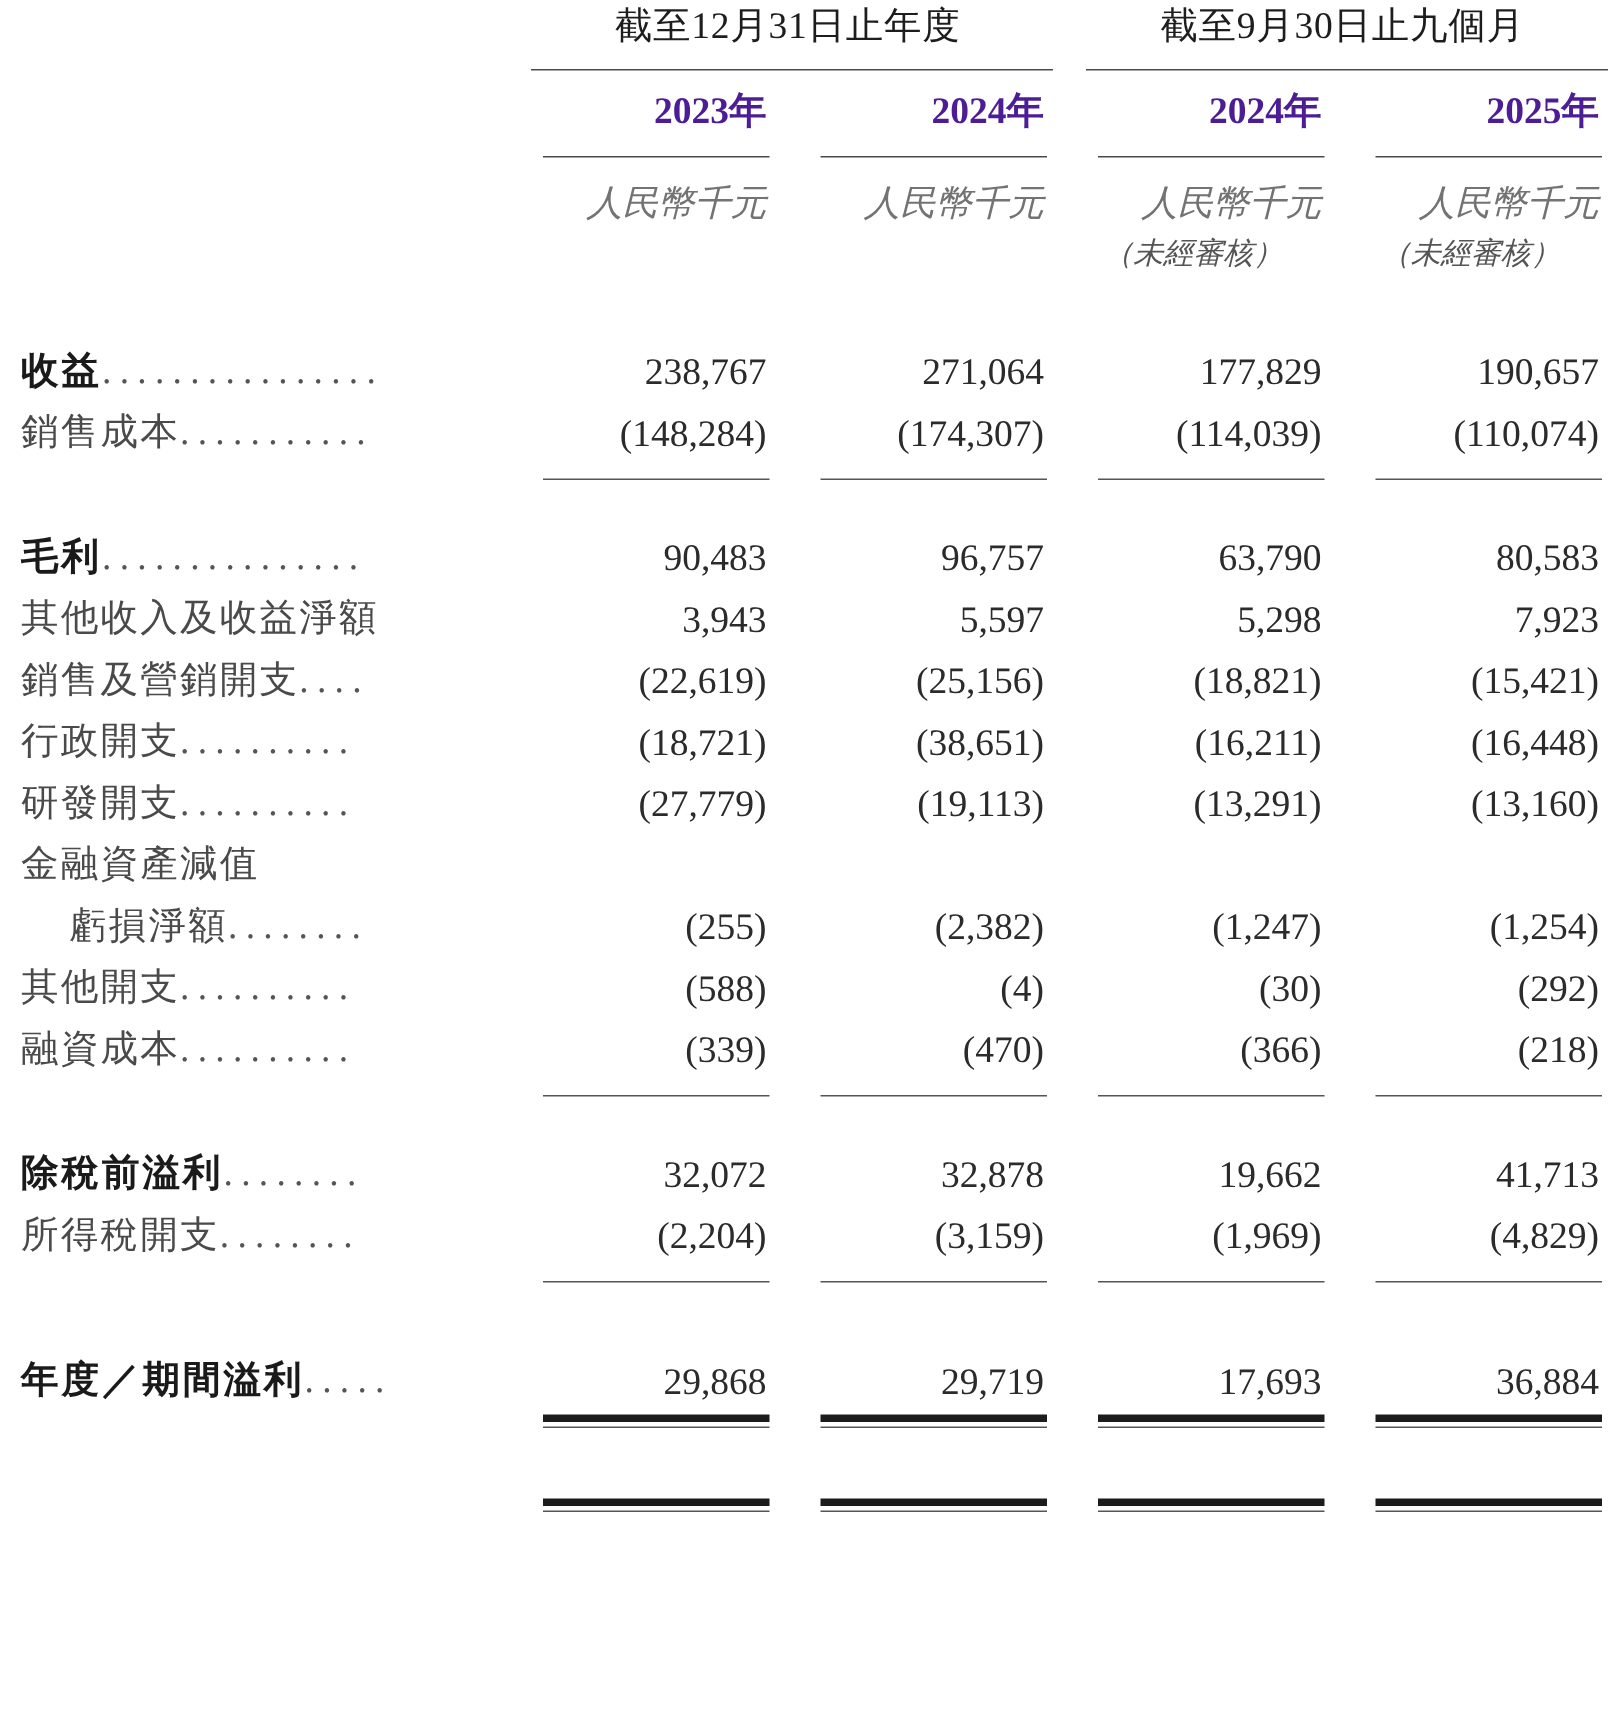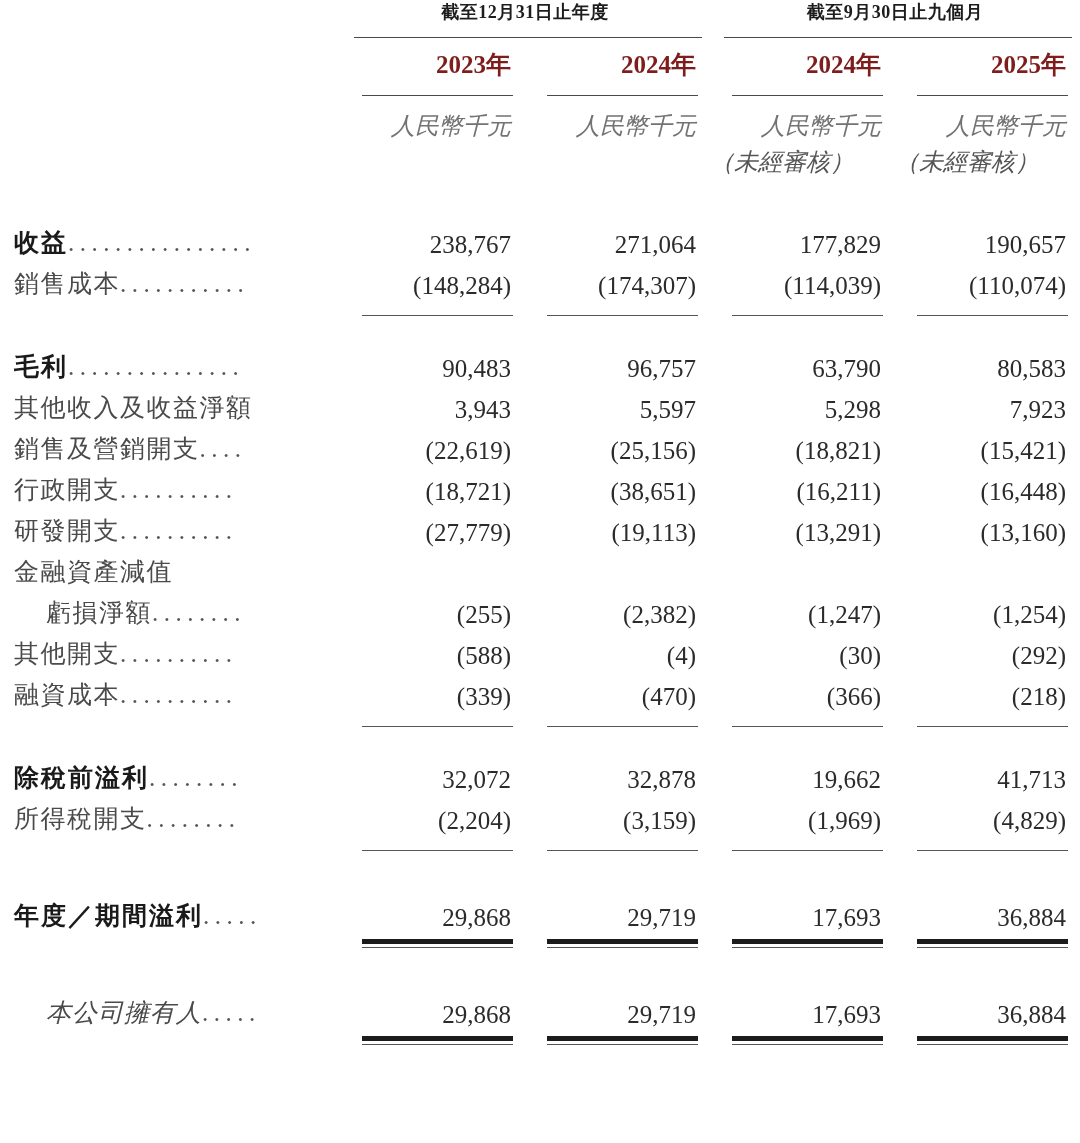--- a/index.html
+++ b/index.html
@@ -33,61 +33,61 @@
 
   td, th {
     padding: 0;
     vertical-align: bottom;
     font-weight: normal;
   }
 
   
   .grp-head {
     text-align: center;
-    font-size: 18px;
-    font-weight: bold;
+    font-size: 25px;
+    font-weight: normal;
     letter-spacing: 0.5px;
     padding-bottom: 4px;
     color: #1d1d1d;
   }
   .grp-rule-cell {
     height: 10px;
     padding: 0;
   }
   .grp-rule {
     height: 0;
     border-top: 1.6px solid #4a4a4a;
     margin: 0 8px 0 14px;
   }
 
   .yr-head {
     text-align: right;
     font-size: 25px;
     font-weight: bold;
     padding: 10px 14px 5px 0;
-    color: #7f1d1d;
+    color: #4c1d95;
   }
   .yr-rule-cell { height: 10px; }
   .yr-rule {
     height: 0;
     border-top: 1.6px solid #4a4a4a;
     margin: 0 12px 0 22px;
   }
 
   .unit {
     text-align: right;
     font-size: 24px;
     font-style: italic;
     color: #737373;
     padding: 14px 14px 0 0;
     white-space: nowrap;
   }
   .unit2 {
-    text-align: left;
-    font-size: 24px;
+    text-align: center;
+    font-size: 20px;
     font-style: italic;
     color: #555;
     padding: 4px 14px 0 0;
     white-space: nowrap;
   }
 
   
   .lbl {
     font-size: 25px;
     color: #4a4a4a;
@@ -397,27 +397,20 @@
               <div class="thin"></div>
             </div>
           </td>
   </tr>
 
   <tr class="gap-lg">
           <td colspan="5"></td>
         </tr>
 
 
-  <tr class="r">
-    <td class="lbl ital"><span>本公司擁有人</span><span class="leader">.....</span></td>
-    <td class="num">29,868</td>
-    <td class="num">29,719</td>
-    <td class="num">17,693</td>
-    <td class="num">36,884</td>
-  </tr>
   <tr>
     <td class="rule-cell"></td>
     <td class="rule-cell">
             <div class="dbl-rule">
               <div class="thick"></div>
               <div class="thin"></div>
             </div>
           </td>
     <td class="rule-cell">
             <div class="dbl-rule">

